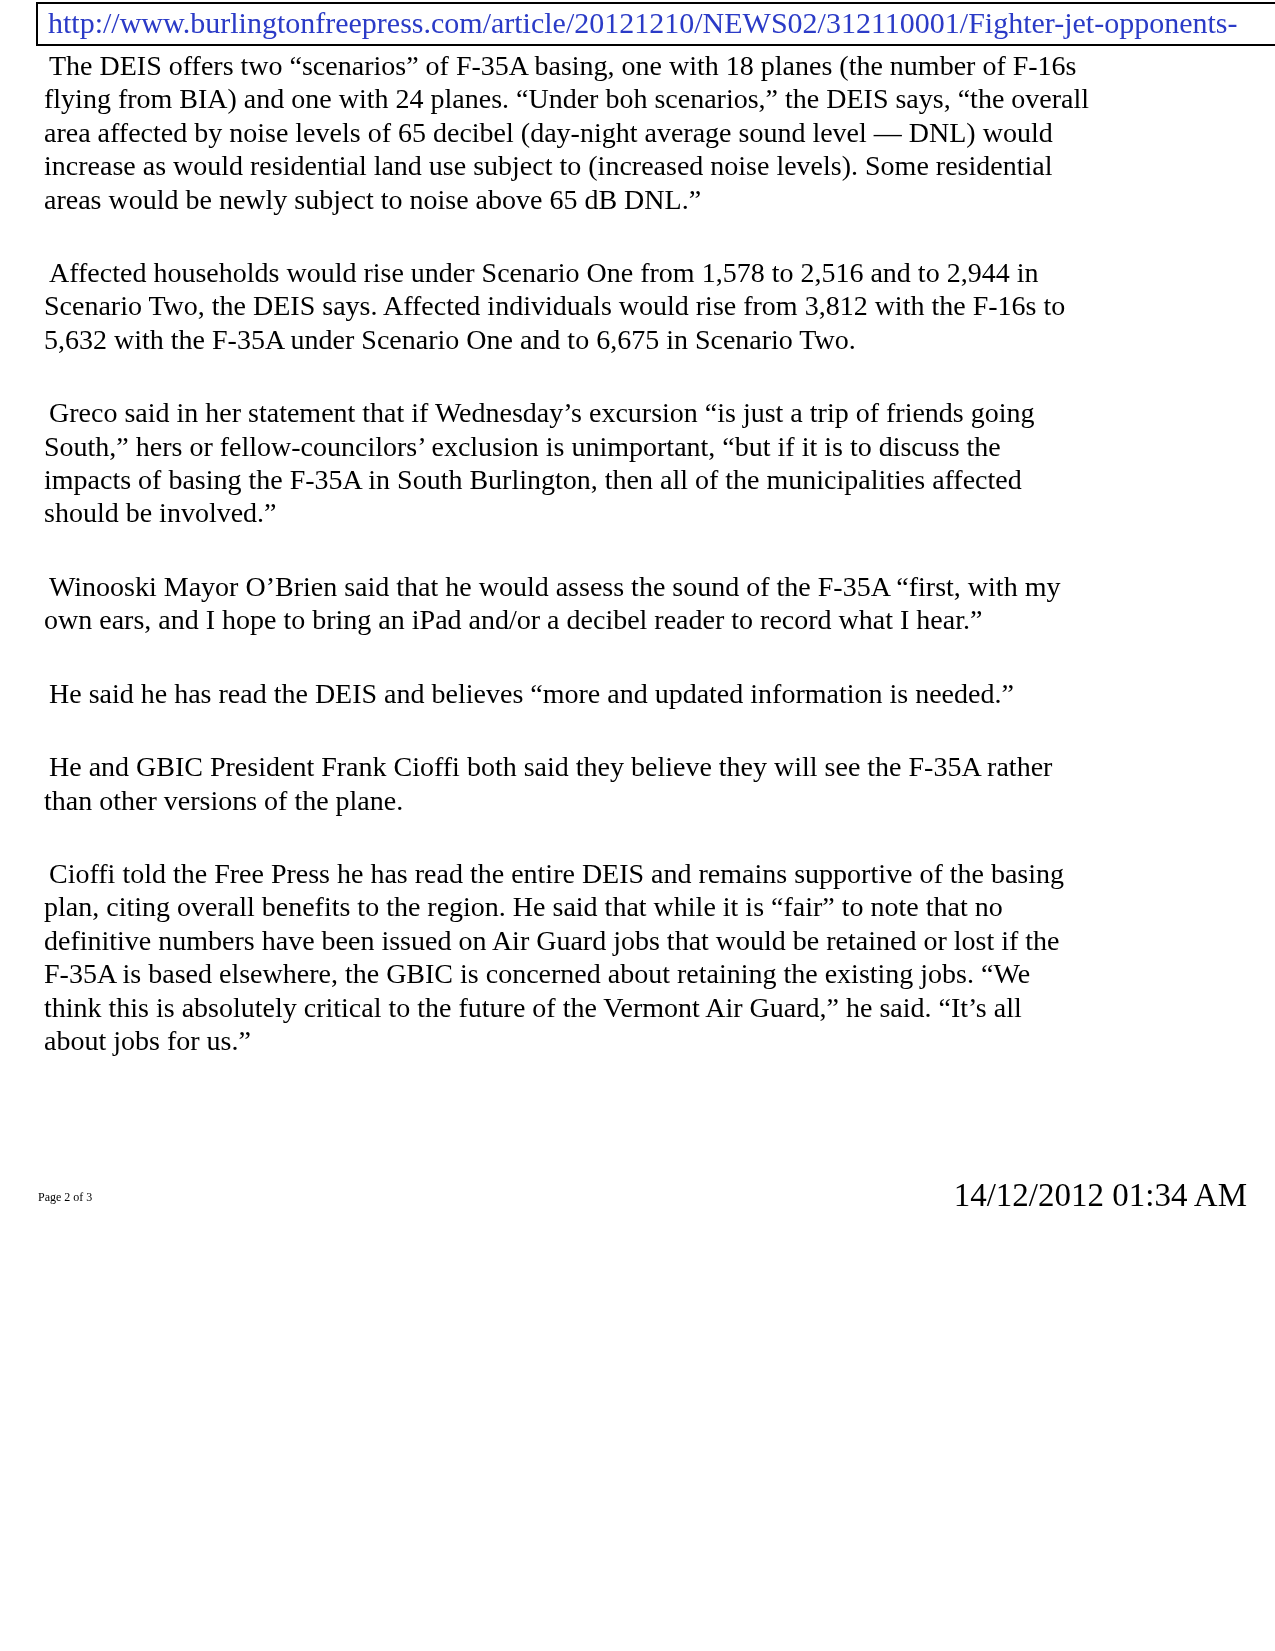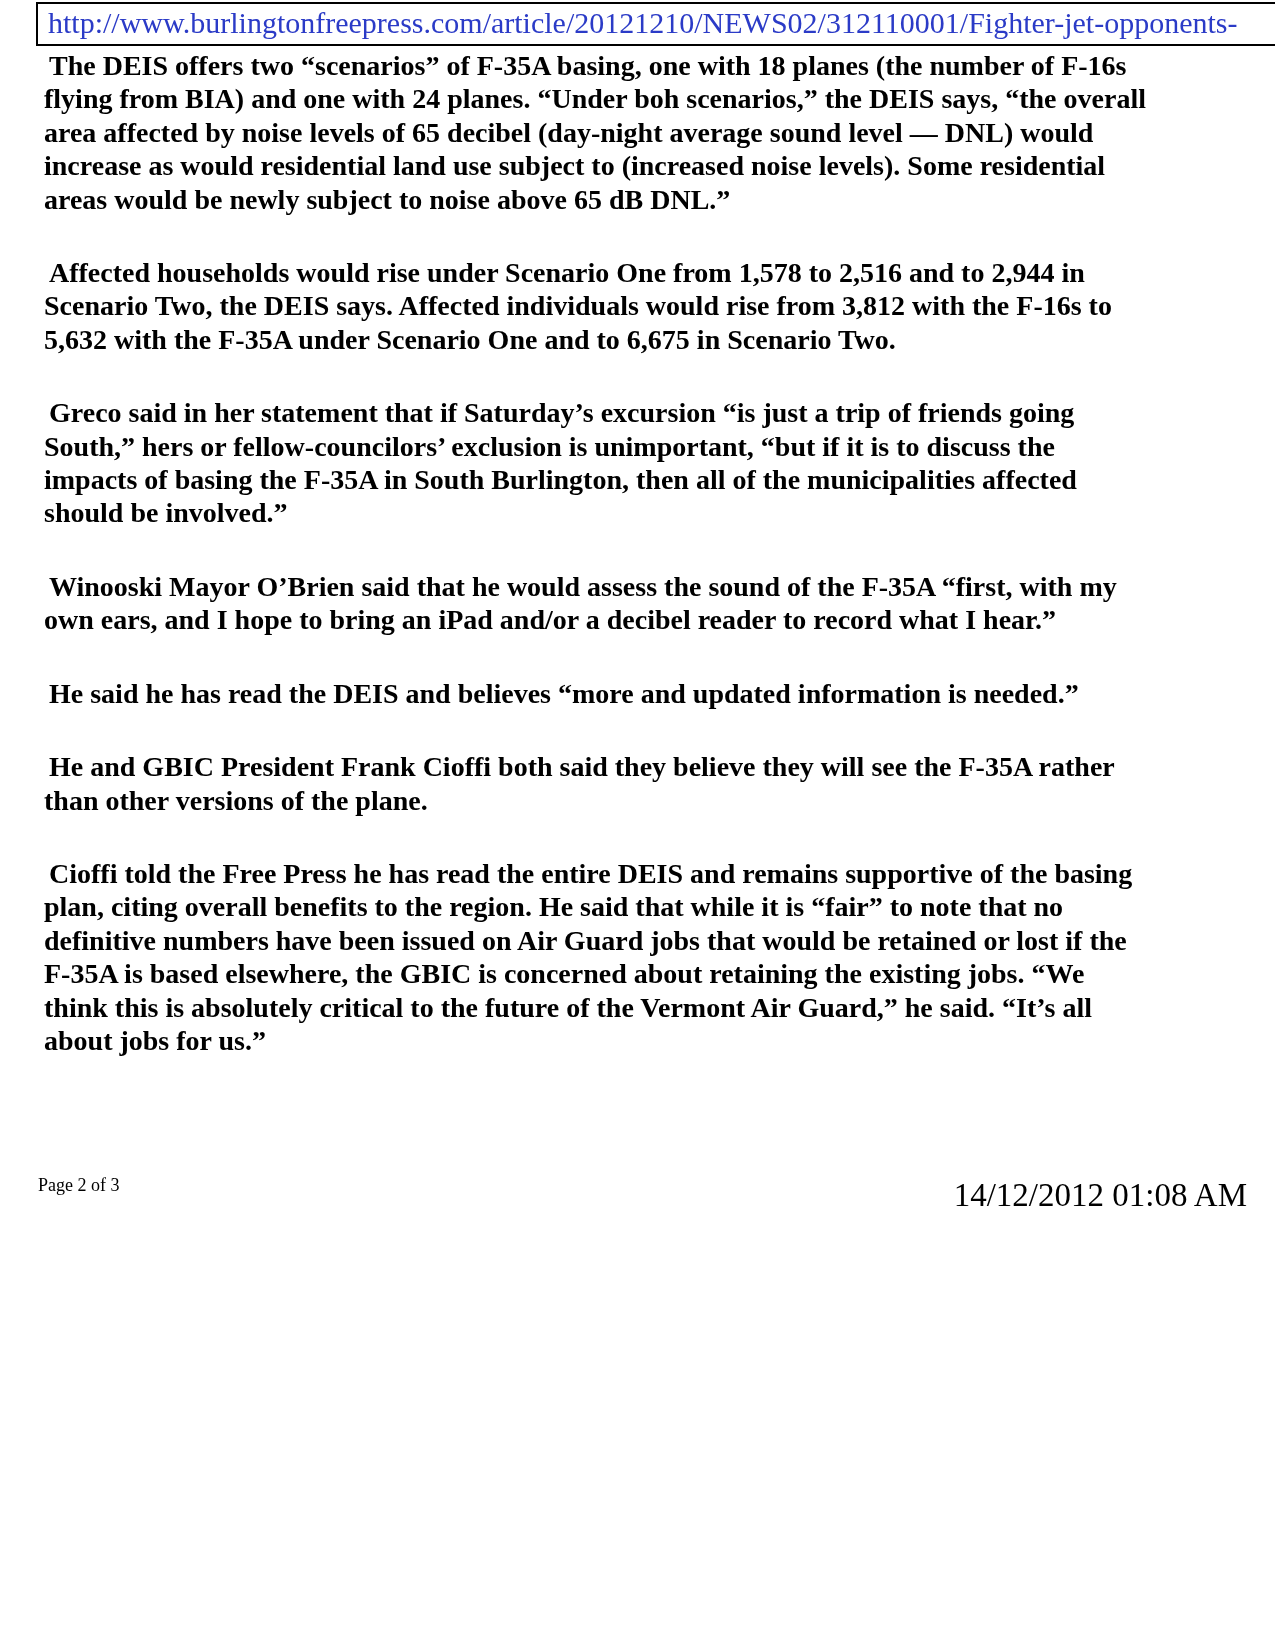--- a/index.html
+++ b/index.html
@@ -31,42 +31,41 @@
     font-size: 30px;
     line-height: 34px;
     color: #2b3bc7;
     text-decoration: none;
   }
   .article {
     position: absolute;
     top: 49px;
     left: 44px;
     width: 1225px;
-    font-weight: bold;
   }
   .para {
     margin: 0 0 40px 0;
     font-size: 28px;
     line-height: 33.4px;
     white-space: pre;         
     text-indent: 5px;
     letter-spacing: 0px;
   }
   .footer {
     position: absolute;
     left: 0;
     bottom: 0;
     width: 100%;
     height: 70px;
   }
   .page-num {
     position: absolute;
     left: 38px;
-    bottom: 24px;
-    font-size: 18px;
+    bottom: 12px;
+    font-size: 12px;
     line-height: 20px;
   }
   .timestamp {
     position: absolute;
     right: 28px;
     bottom: 6px;
     font-size: 33px;
     line-height: 36px;
   }
 </style>
@@ -81,35 +80,35 @@
 
   <div class="article">
     <p class="para">The DEIS offers two “scenarios” of F-35A basing, one with 18 planes (the number of F-16s
 flying from BIA) and one with 24 planes. “Under boh scenarios,” the DEIS says, “the overall
 area affected by noise levels of 65 decibel (day-night average sound level — DNL) would
 increase as would residential land use subject to (increased noise levels). Some residential
 areas would be newly subject to noise above 65 dB DNL.”</p>
     <p class="para">Affected households would rise under Scenario One from 1,578 to 2,516 and to 2,944 in
 Scenario Two, the DEIS says. Affected individuals would rise from 3,812 with the F-16s to
 5,632 with the F-35A under Scenario One and to 6,675 in Scenario Two.</p>
-    <p class="para">Greco said in her statement that if Saturday’s excursion “is just a trip of friends going
+    <p class="para">Greco said in her statement that if Wednesday’s excursion “is just a trip of friends going
 South,” hers or fellow-councilors’ exclusion is unimportant, “but if it is to discuss the
 impacts of basing the F-35A in South Burlington, then all of the municipalities affected
 should be involved.”</p>
     <p class="para">Winooski Mayor O’Brien said that he would assess the sound of the F-35A “first, with my
 own ears, and I hope to bring an iPad and/or a decibel reader to record what I hear.”</p>
     <p class="para">He said he has read the DEIS and believes “more and updated information is needed.”</p>
     <p class="para">He and GBIC President Frank Cioffi both said they believe they will see the F-35A rather
 than other versions of the plane.</p>
     <p class="para">Cioffi told the Free Press he has read the entire DEIS and remains supportive of the basing
 plan, citing overall benefits to the region. He said that while it is “fair” to note that no
 definitive numbers have been issued on Air Guard jobs that would be retained or lost if the
 F-35A is based elsewhere, the GBIC is concerned about retaining the existing jobs. “We
 think this is absolutely critical to the future of the Vermont Air Guard,” he said. “It’s all
 about jobs for us.”</p>
   </div>
 
   <div class="footer">
     <span class="page-num">Page 2 of 3</span>
-    <span class="timestamp">14/12/2012 01:08 AM</span>
+    <span class="timestamp">14/12/2012 01:34 AM</span>
   </div>
 
 </div>
 
 </body></html>

